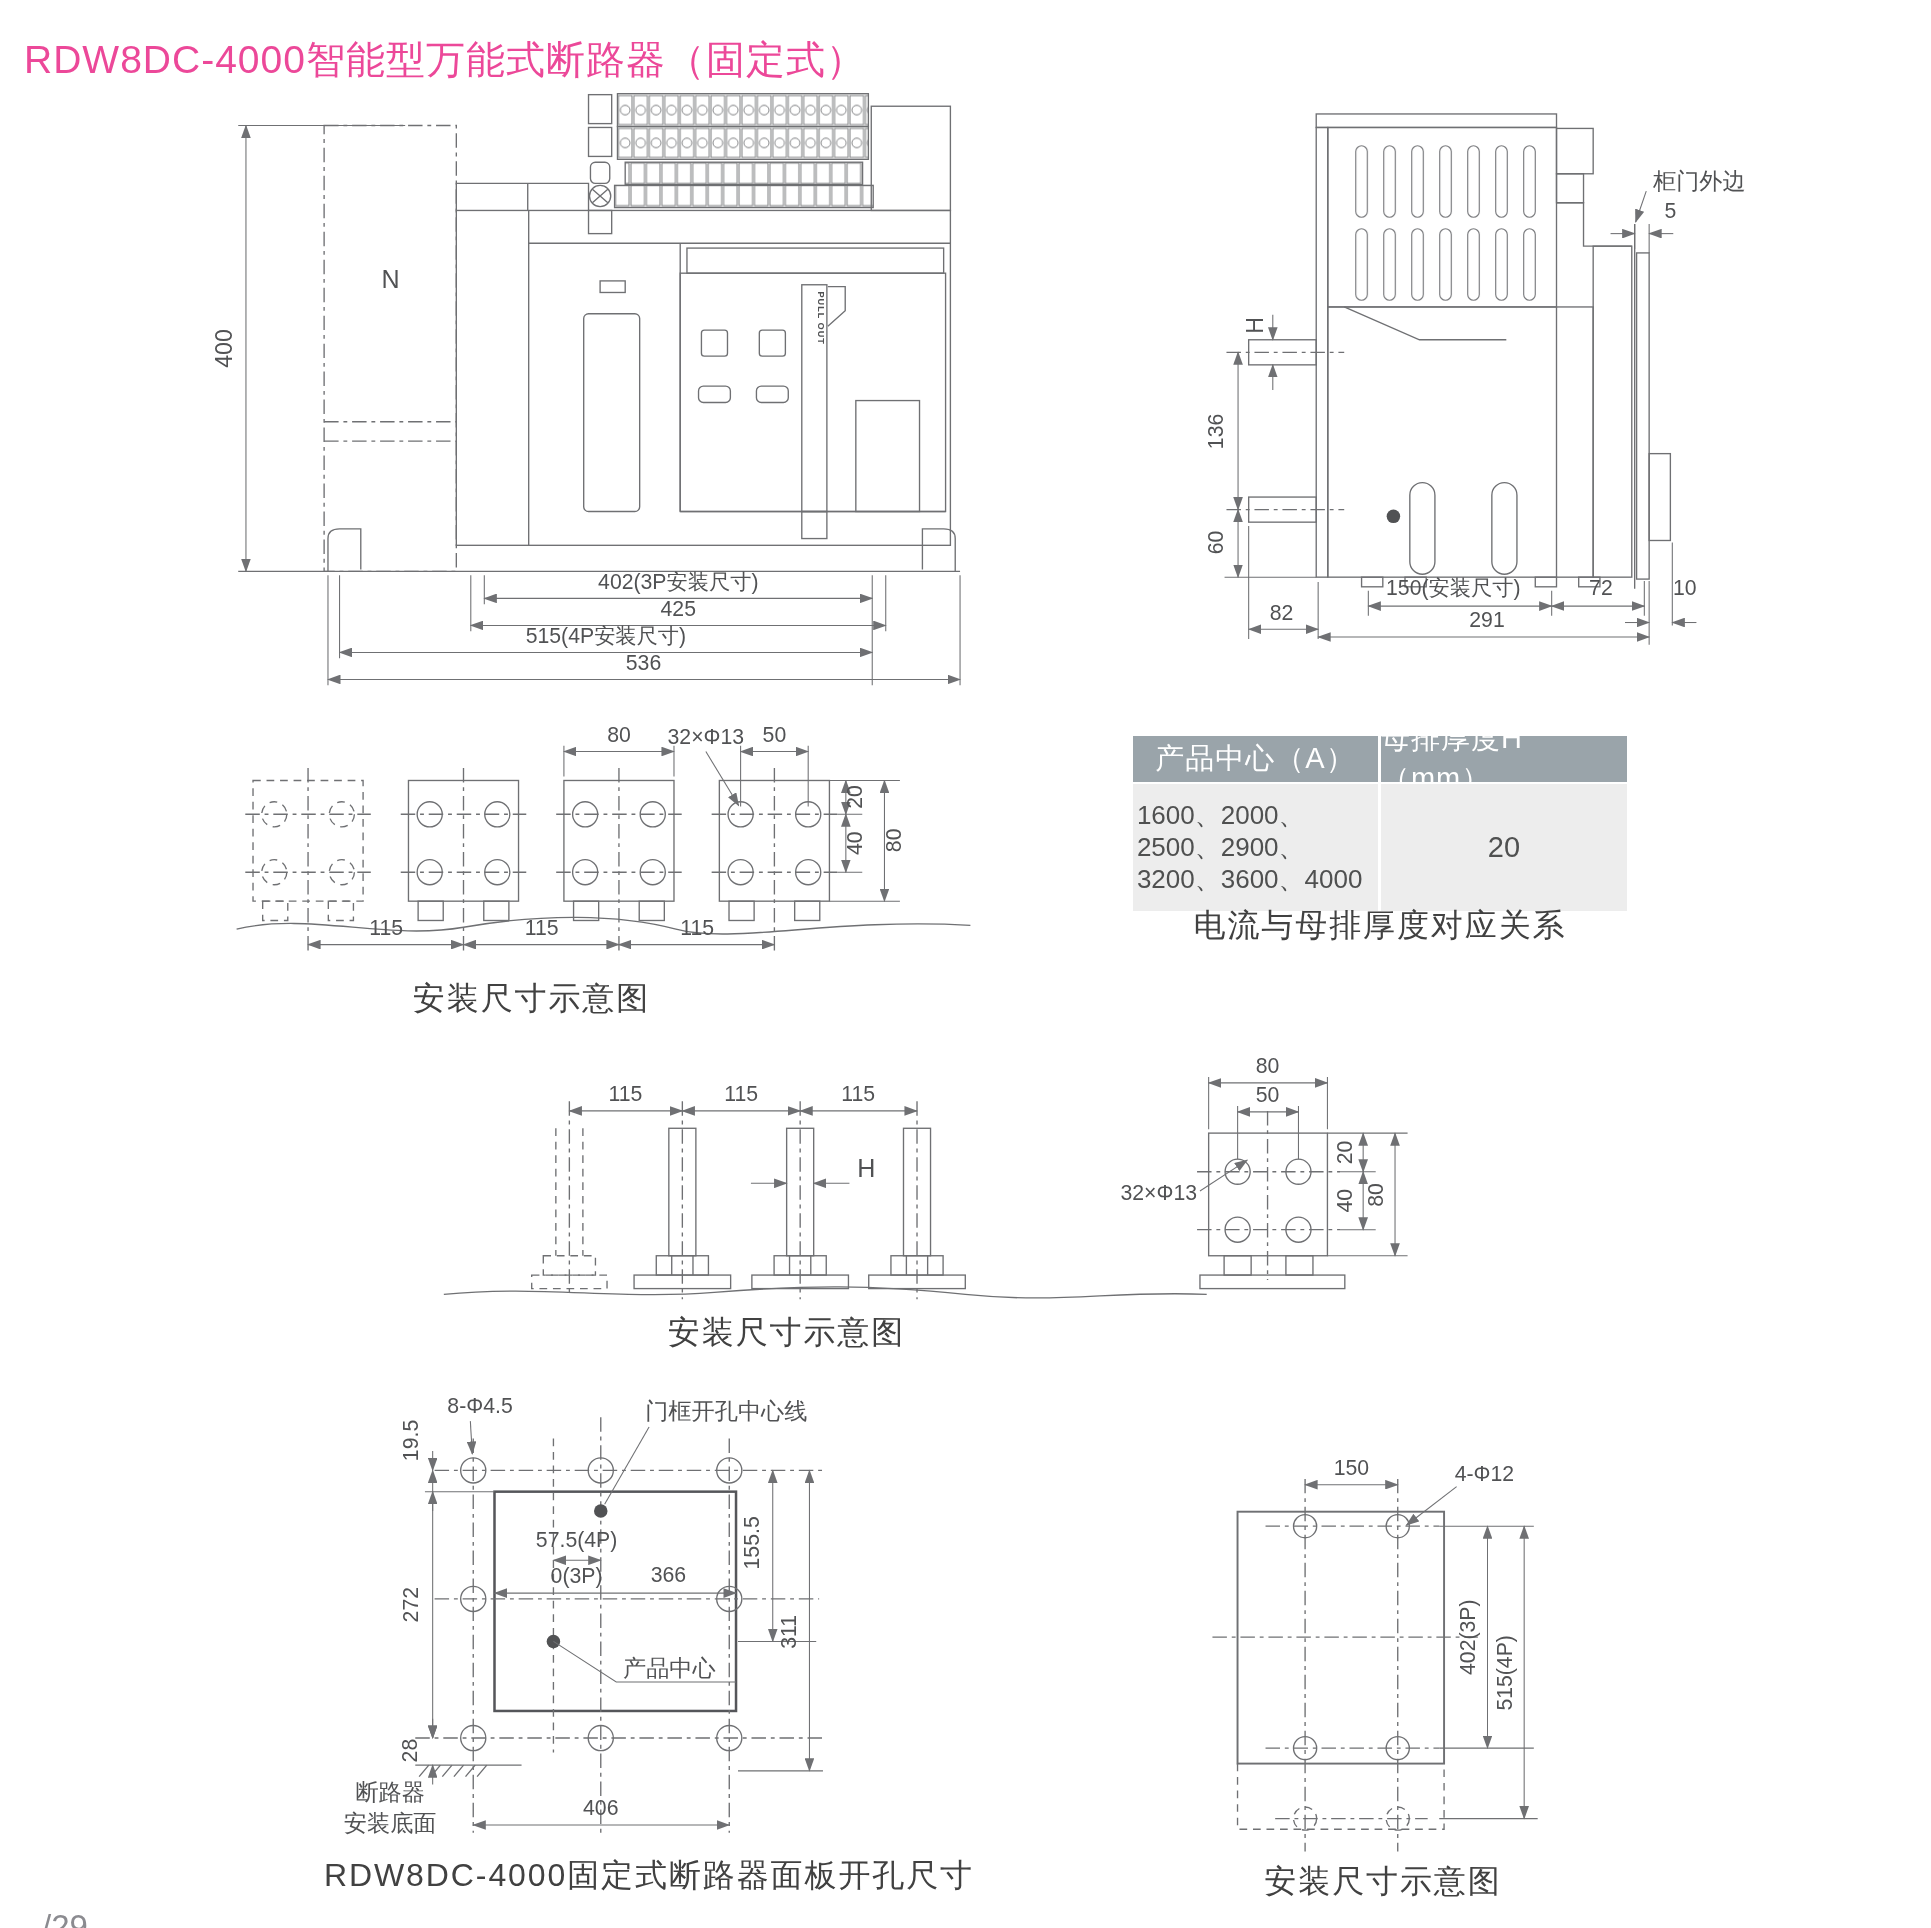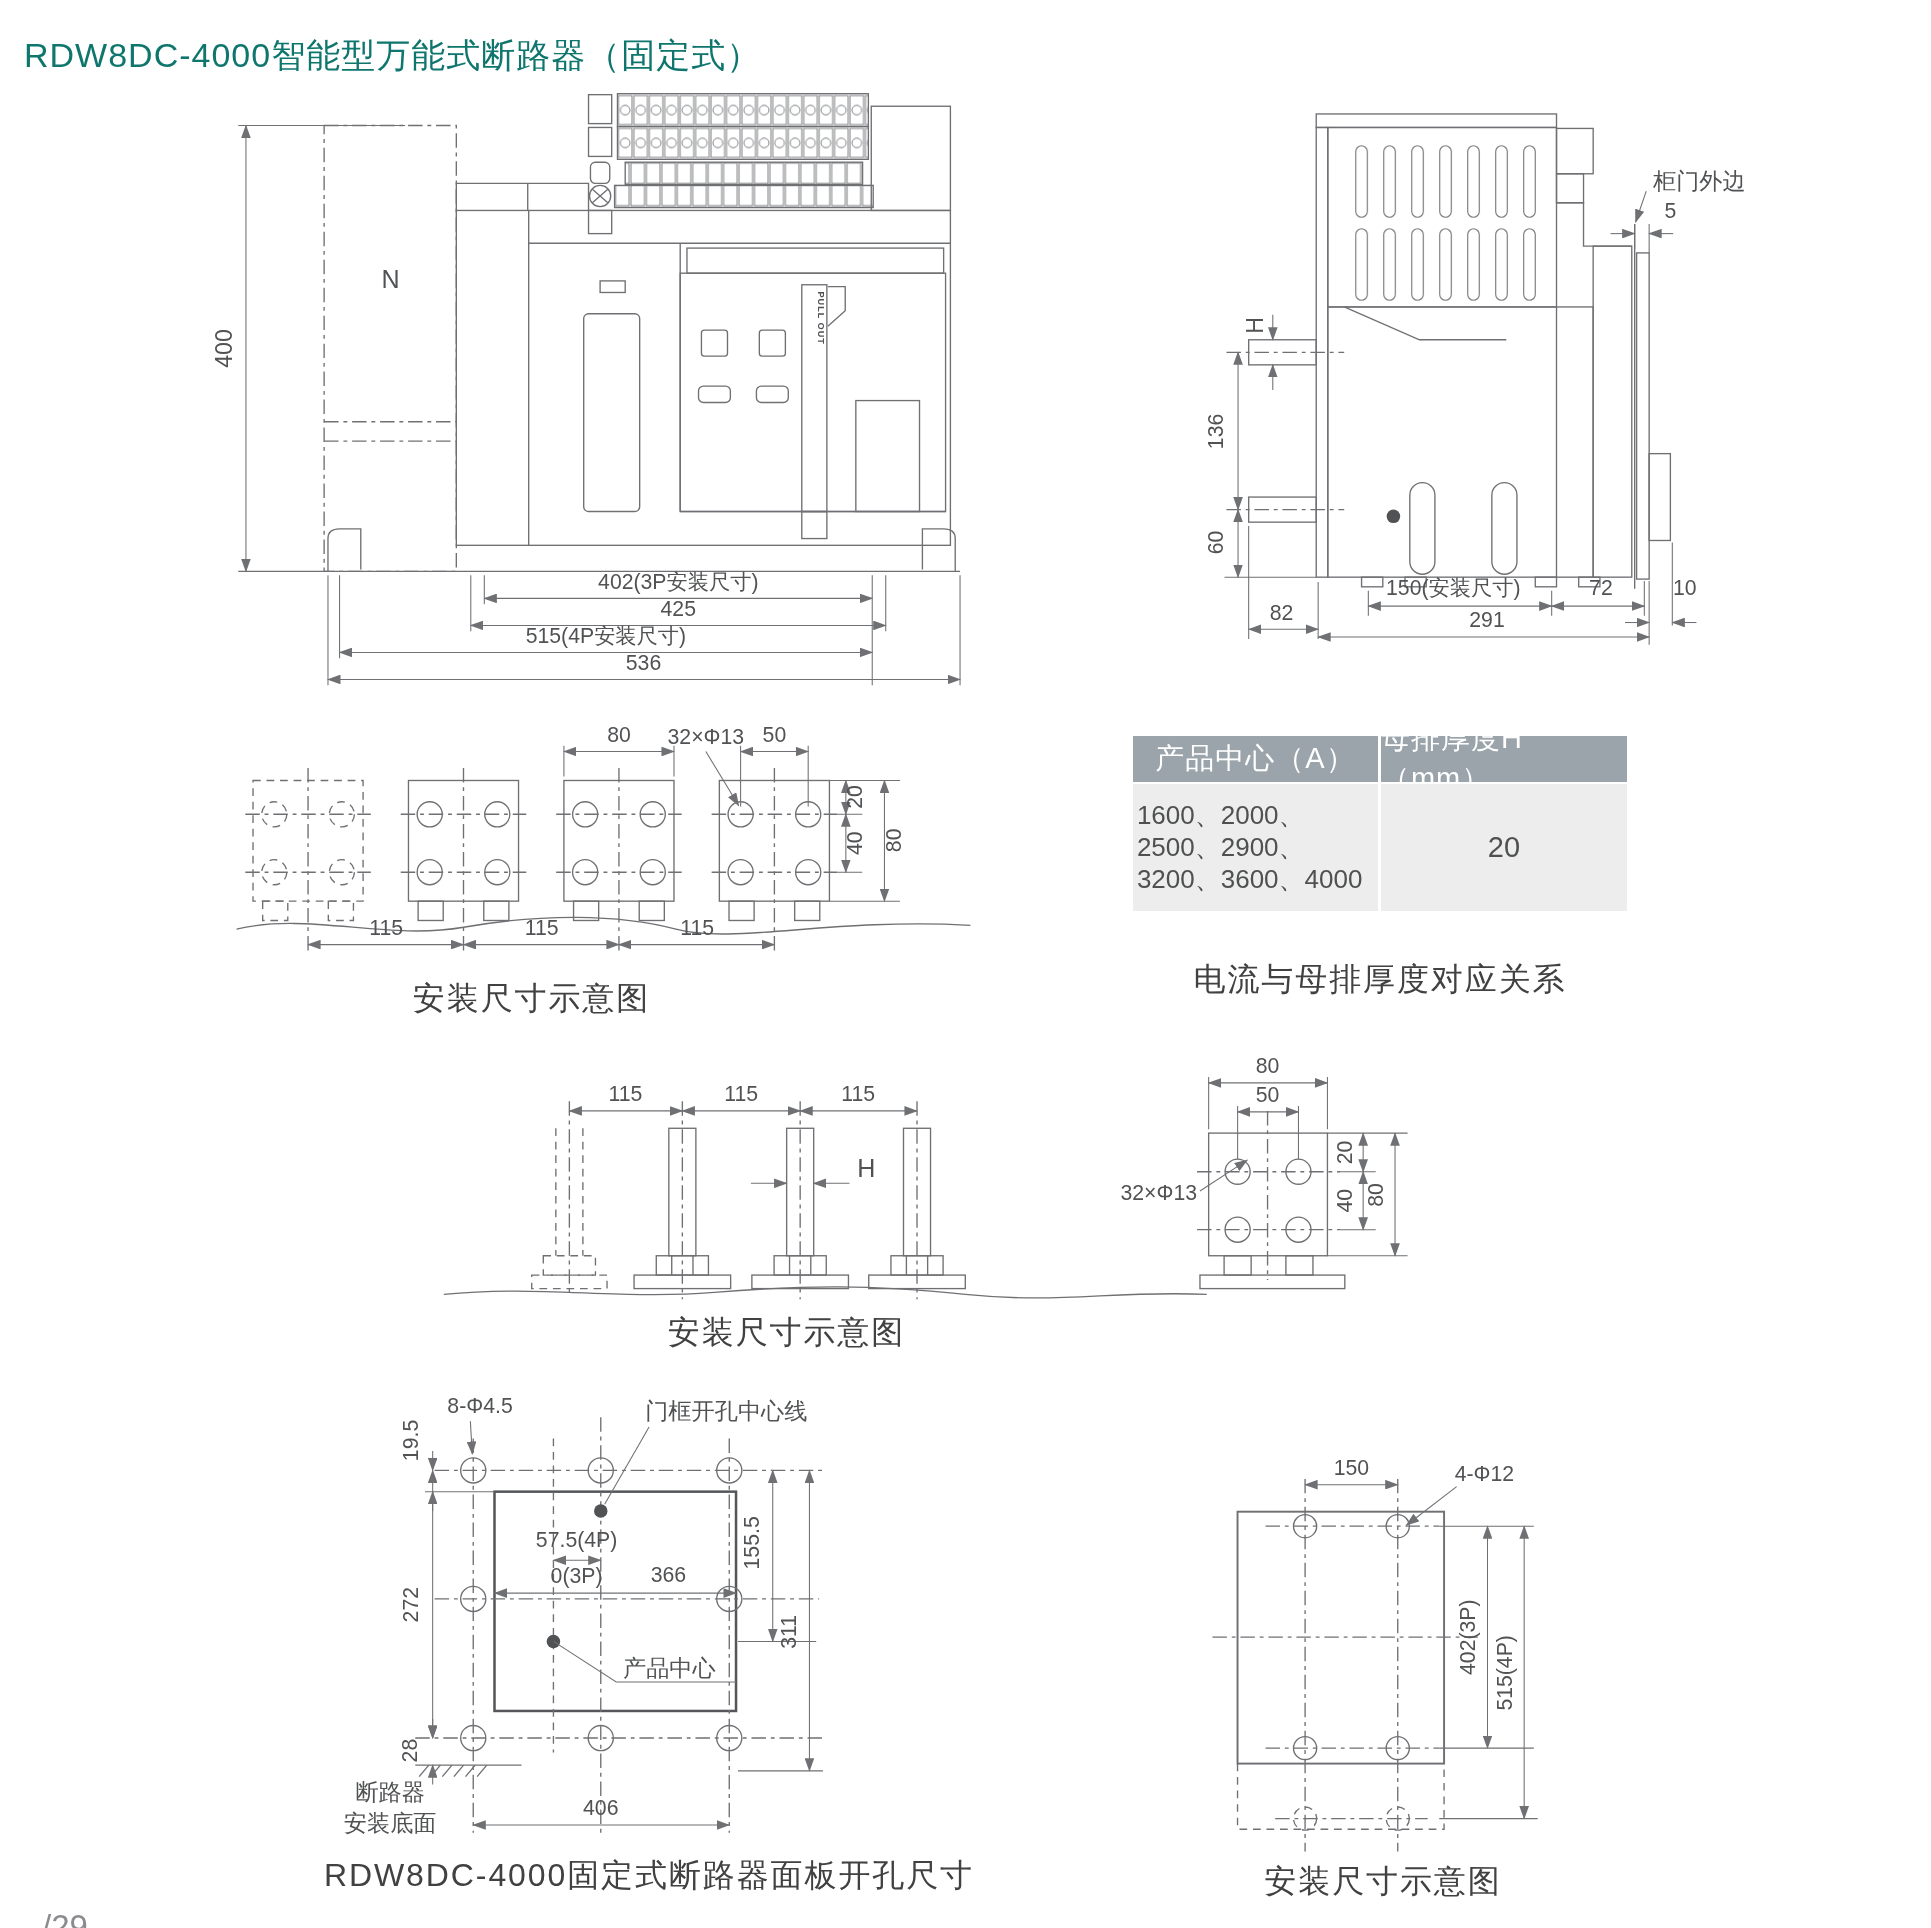--- a/index.html
+++ b/index.html
@@ -1,19 +1,19 @@
 <!DOCTYPE html>
 <html><head>
 <meta charset="utf-8">
 <style>
   html,body{margin:0;padding:0;background:#fff}
   #page{position:relative;width:1931px;height:1928px;background:#ffffff;overflow:hidden;
         font-family:"Liberation Sans","DejaVu Sans",sans-serif;color:#55565a}
   .abs{position:absolute}
-  #title{left:24px;top:33px;font-size:34px;color:#0f766e;letter-spacing:1px;white-space:nowrap}
+  #title{left:24px;top:33px;font-size:39px;color:#ec4899;letter-spacing:1px;white-space:nowrap}
   .cap{font-size:32px;color:#414141;text-align:center;letter-spacing:1.9px;white-space:nowrap}
   #page-num{left:42px;top:1908px;font-size:33px;color:#8b8b90}
   svg{position:absolute;overflow:visible}
   svg .s{stroke:#6f7073;stroke-width:1.4;fill:none}
   svg .s2{stroke:#55565a;stroke-width:2.6;fill:none}
   svg .dim{stroke:#6f7073;stroke-width:1.1;fill:none}
   svg .dd{stroke-dasharray:15 5 4 5}
   svg .ds{stroke-dasharray:8 6}
   svg text{fill:#515254;font-family:"Liberation Sans","DejaVu Sans",sans-serif}
   .t22{font-size:22px}.t24{font-size:24px}.t26{font-size:26px}
@@ -233,21 +233,21 @@
   <div id="bus-table" class="abs">
     <div class="thead">
       <div class="th th1">产品中心（A）</div>
       <div class="th th2">母排厚度H（mm）</div>
     </div>
     <div class="tbody">
       <div class="td td1">1600、2000、2500、2900、3200、3600、4000</div>
       <div class="td td2">20</div>
     </div>
   </div>
-  <div class="abs cap" style="left:1133px;top:958px;width:494px">电流与母排厚度对应关系</div>
+  <div class="abs cap" style="left:1133px;top:904px;width:494px">电流与母排厚度对应关系</div>
 
   <svg class="abs" style="left:439px;top:1048px" width="985" height="261" viewBox="455 1085 1020 270">
     <defs>
       <marker id="aV" viewBox="0 0 14 10" refX="13" refY="5" markerWidth="14" markerHeight="10" markerUnits="userSpaceOnUse" orient="auto-start-reverse">
           <path d="M0 0L14 5L0 10z" fill="#6f7073"></path>
         </marker>
     </defs>
     <g class="s">
       <path class="s ds" d="M576 1168 V1300 M604 1168 V1300"></path>
       <rect x="563" y="1300" width="54" height="20" class="s ds"></rect>

